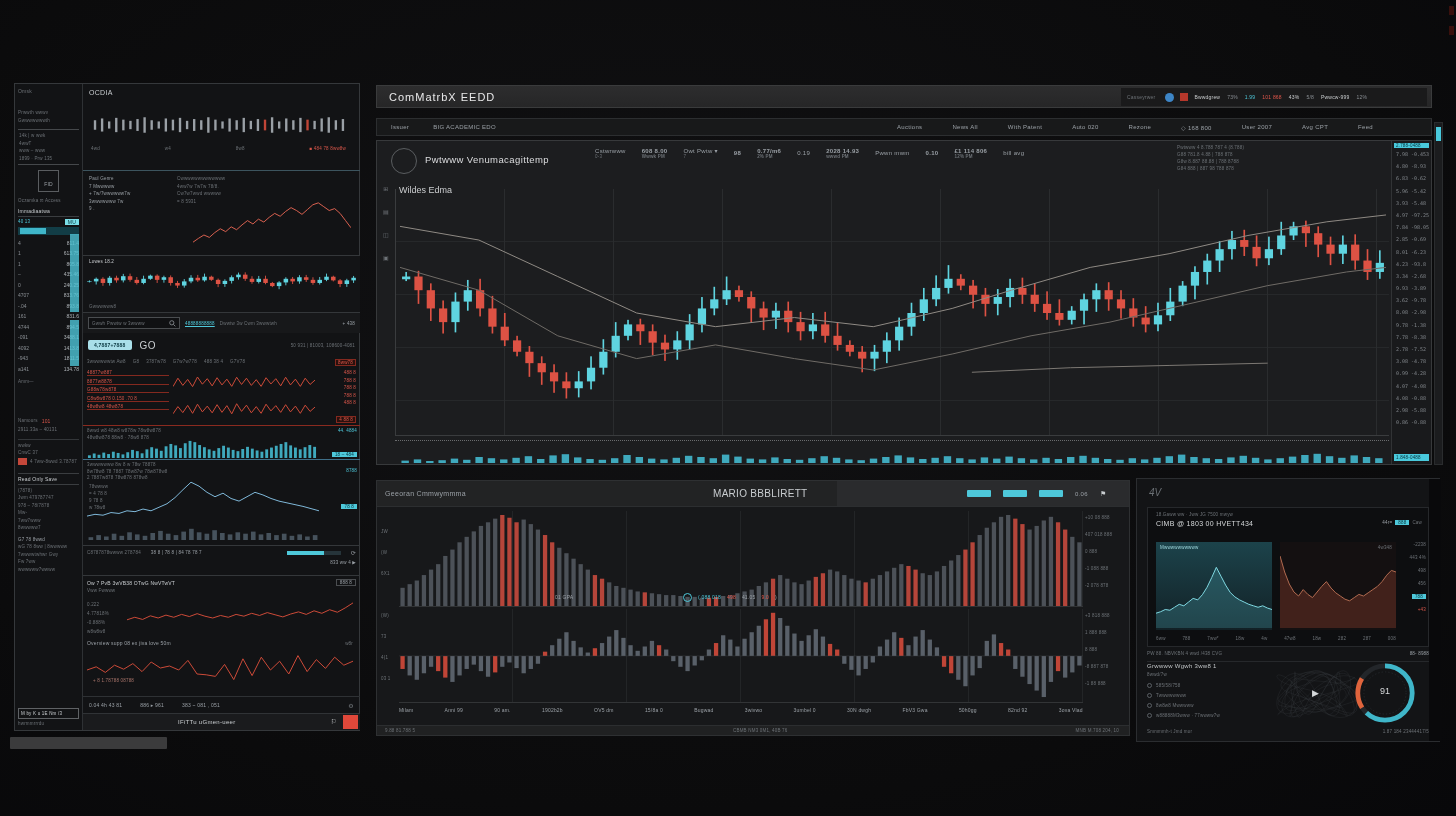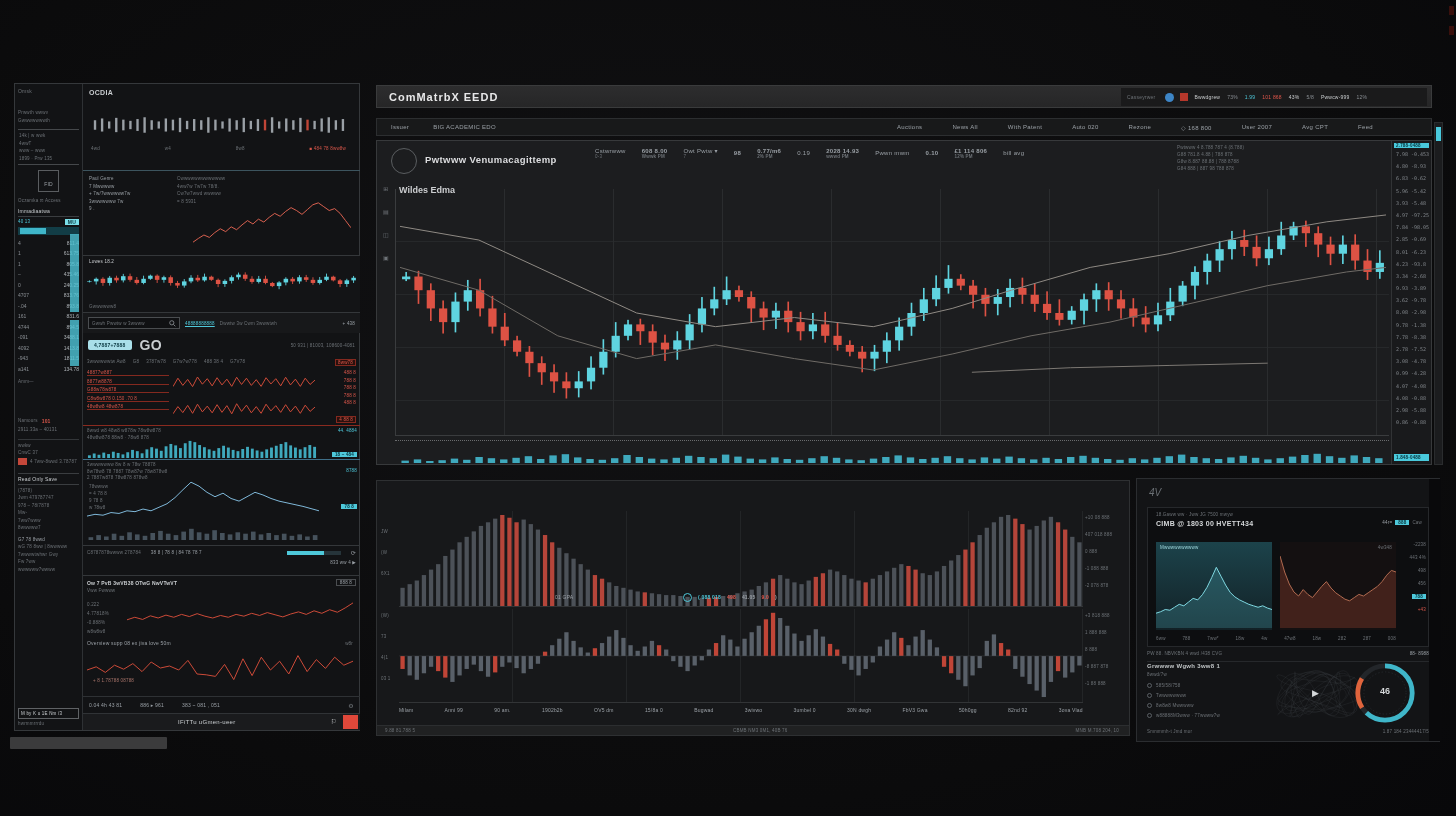--- a/index.html
+++ b/index.html
@@ -5,24 +5,24 @@
   *{box-sizing:border-box;margin:0;padding:0}
   html,body{width:1456px;height:816px}
   body{position:relative;background:radial-gradient(ellipse at 45% 40%,#111113 0%,#0b0b0c 70%,#08080a 100%);
        font-family:"Liberation Sans",sans-serif;overflow:hidden;color:#9aa0a6}
   .abs{position:absolute}
   .panel{background:#141517;border:1px solid #35383b}
   .t4{font-size:4.5px;letter-spacing:.2px}
   .t5{font-size:5px;letter-spacing:.2px}
   .t6{font-size:6px;letter-spacing:.3px}
   .t7{font-size:7px;letter-spacing:.3px}
-  .t8{font-size:14px;letter-spacing:.3px}
+  .t8{font-size:10px;letter-spacing:.3px}
   .dim{color:#6d7277}.mid{color:#9aa0a6}.lit{color:#c9cdd0}
   .red{color:#d8564a}.cyan{color:#4ec8da}
-  .bold{font-weight:700}
+  .bold{font-weight:400}
   .mono{font-family:"DejaVu Sans Mono",monospace}
   .row{display:flex;align-items:center}
   .col{display:flex;flex-direction:column}
   .chart{position:absolute;overflow:hidden}
   .chart svg{width:100%;height:100%;display:block}
   .grid-main{background-image:
      repeating-linear-gradient(to right,transparent 0 108px,#2a2c2e 108px 109px),
      repeating-linear-gradient(to bottom,transparent 0 52px,#26282a 52px 53px)}
   .grid-b{background-image:repeating-linear-gradient(to right,transparent 0 113px,#232527 113px 114px)}
   .pill{width:24px;height:7px;background:#4ec8da;border-radius:1px}
@@ -962,20 +962,31 @@
 
 <div class="abs" style="left:1434px;top:122px;width:9px;height:343px;background:#1b1c1e;border:1px solid #2a2c2e">
   <div class="abs" style="left:1px;top:4px;width:5px;height:14px;background:#49c9dc"></div>
 </div>
 
 <div class="abs" style="left:1449px;top:6px;width:5px;height:9px;background:#3a100c"></div>
 <div class="abs" style="left:1449px;top:26px;width:5px;height:9px;background:#3a100c"></div>
 
 <div class="abs" style="left:376px;top:480px;width:754px;height:256px;background:#17181a;border:1px solid #2e3032">
 
+  <div class="abs row" style="left:0;top:0;width:752px;height:26px;background:#222324;border-bottom:1px solid #2c2e30">
+    <span class="t7 mid" style="margin-left:8px">Geeoran Cmmwymmma</span>
+    <span class="t8 bold lit" style="position:absolute;left:336px">MARIO BBBLIRETT</span>
+    <div class="abs row" style="left:460px;top:0;width:292px;height:25px;background:#2a2b2d;gap:12px;padding-left:130px">
+      <span class="pill"></span>
+      <span class="pill"></span>
+      <span class="pill"></span>
+      <span class="t6 mid">0.06</span>
+      <span class="t7 lit">⚑</span>
+    </div>
+  </div>
 
   <div class="abs grid-b" style="left:22px;top:30px;width:684px;height:96px;border-bottom:1px solid #323436">
     <div class="chart" style="left:0;top:4px;width:684px;height:91px">
         <svg viewBox="0 0 288 100" preserveAspectRatio="none" style="width: 100%; height: 100%; display: block;">
           <rect x="0.6" y="80" width="1.8" height="20" fill="#4c5158"></rect>
           <rect x="3.6" y="76" width="1.8" height="24" fill="#4c5158"></rect>
           <rect x="6.6" y="72" width="1.8" height="28" fill="#4c5158"></rect>
           <rect x="9.6" y="66" width="1.8" height="34" fill="#4c5158"></rect>
           <rect x="12.6" y="60" width="1.8" height="40" fill="#4c5158"></rect>
           <rect x="15.6" y="54" width="1.8" height="46" fill="#4c5158"></rect>
@@ -1345,21 +1356,21 @@
 
   <div class="abs" style="left:214px;top:180px;width:68px;height:68px">
     <div class="chart" style="left:0;top:0;width:68px;height:68px">
         <svg viewBox="0 0 100 100" preserveAspectRatio="xMidYMid meet" style="width: 100%; height: 100%; display: block;">
           <circle cx="50" cy="50" r="40" fill="none" stroke="#23262a" stroke-width="7" pathLength="100"></circle>
           <circle cx="50" cy="50" r="40" fill="none" stroke="#3fb6c9" stroke-width="7" pathLength="100" stroke-dasharray="62 38" transform="rotate(-90 50 50)"></circle>
           <circle cx="50" cy="50" r="40" fill="none" stroke="#e0643c" stroke-width="7" pathLength="100" stroke-dasharray="18 82" transform="rotate(147.20000000000002 50 50)"></circle>
           <circle cx="50" cy="50" r="31" fill="none" stroke="#2b2f33" stroke-width="1" stroke-dasharray="2 3"></circle>
         </svg>
       </div>
-    <span class="abs bold" style="left:0;top:27px;width:68px;text-align:center;font-size:9px;color:#d5d8da">46</span>
+    <span class="abs bold" style="left:0;top:27px;width:68px;text-align:center;font-size:9px;color:#d5d8da">91</span>
   </div>
 
   <div class="abs row" style="left:10px;top:250px;width:282px;justify-content:space-between">
     <span class="t4 dim">Smmmmh-t Jmd mor</span>
     <span class="t4 dim">1.87 184 23444417/5</span>
   </div>
 </div>
 
 <div class="abs" style="left:10px;top:737px;width:157px;height:12px;background:#3b3b3c;border-radius:1px"></div>
 

